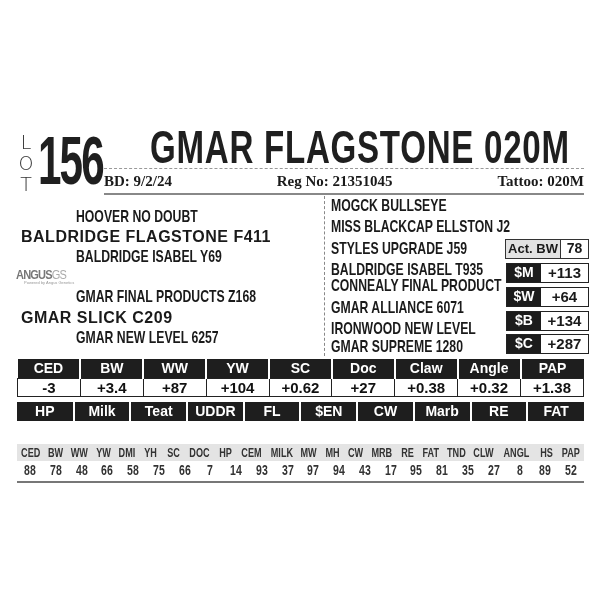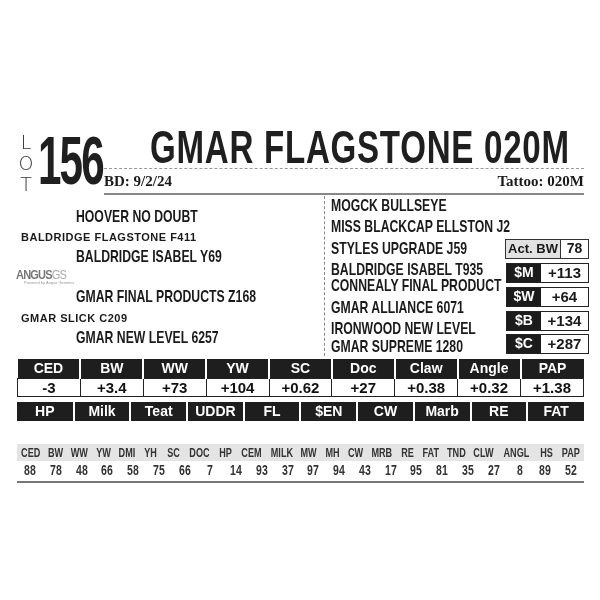--- a/index.html
+++ b/index.html
@@ -9,21 +9,21 @@
   .lot-word { position: absolute; left: 16px; top: 132px; width: 20px; display: flex; flex-direction: column; align-items: center; font-family: "DejaVu Sans", sans-serif; font-weight: 300; font-size: 19px; line-height: 21px; color: #333; }
   .lot-num { position: absolute; left: 38px; top: 122px; font-family: "Liberation Sans", sans-serif; font-weight: 700; font-size: 68px; line-height: 76px; letter-spacing: -3px; transform: scaleX(0.62); transform-origin: left top; color: #1f1f1f; }
   .title { position: absolute; left: 150px; top: 122px; font-family: "Liberation Sans", sans-serif; font-weight: 700; font-size: 46px; line-height: 50px; transform: scaleX(0.72); transform-origin: left top; white-space: nowrap; color: #1f1f1f; letter-spacing: 1px; }
   .dash-line { position: absolute; left: 104px; top: 168px; width: 480px; border-top: 1px dashed #999; }
   .info-row { position: absolute; left: 104px; top: 170px; width: 480px; height: 22px; display: flex; justify-content: space-between; font-weight: 700; font-size: 15px; line-height: 22px; }
   .info-row span { white-space: nowrap; font-family: Liberation Serif, serif; }
   .under-line { position: absolute; left: 104px; top: 193px; width: 480px; border-top: 2px solid #888; }
 
   .ped { font-family: "Liberation Sans", sans-serif; font-weight: 700; white-space: nowrap; position: absolute; }
   .ped.cond { font-size: 17px; transform: scaleX(0.72); transform-origin: left top; line-height: 20px; }
-  .ped.bold { font-size: 11px; line-height: 18px; letter-spacing: 0.5px; }
+  .ped.bold { font-size: 16px; line-height: 18px; letter-spacing: 0.5px; }
 
   .vdash { position: absolute; left: 324px; top: 196px; height: 160px; border-left: 1px dashed #888; }
 
   .angus-logo { position: absolute; left: 16px; top: 265px; width: 52px; height: 22px; }
   .angus-logo .t1 { font-family: "Liberation Sans", sans-serif; font-weight: 700; font-size: 13px; color: #777; letter-spacing: -1px; transform: scaleX(0.85); transform-origin: left top; display: inline-block; }
   .angus-logo .t2 { font-size: 4px; color: #999; position: absolute; left: 8px; top: 15px; white-space: nowrap; }
 
   .abw { position: absolute; left: 505px; top: 239px; width: 84px; height: 20px; border: 1.5px solid #333; display: flex; }
   .abw .lbl { background: #e2e2e2; width: 55px; font-size: 13px; line-height: 17px; text-align: center; border-right: 1.5px solid #333; font-weight: bold; }
   .abw .val { flex: 1; font-weight: 700; font-size: 14px; line-height: 17px; text-align: center; }
@@ -51,20 +51,21 @@
   <span>L</span>
   <span>O</span>
   <span>T</span>
 </div>
 <div class="lot-num">156</div>
 
 <div class="title">GMAR FLAGSTONE 020M</div>
 <div class="dash-line"></div>
 <div class="info-row">
   <span>BD: 9/2/24</span>
+  <span>Reg No: 21351045</span>
   <span>Tattoo: 020M</span>
 </div>
 <div class="under-line"></div>
 
 <div class="ped cond" style="left:76px; top:207px;">HOOVER NO DOUBT</div>
 <div class="ped bold" style="left:21px; top:228px;">BALDRIDGE FLAGSTONE F411</div>
 <div class="ped cond" style="left:76px; top:247px;">BALDRIDGE ISABEL Y69</div>
 
 <div class="angus-logo">
   <span class="t1"><span>ANGUS</span><span style="color:#aaa;font-weight:400;">GS</span></span>
@@ -117,21 +118,21 @@
     <th>YW</th>
     <th>SC</th>
     <th>Doc</th>
     <th>Claw</th>
     <th>Angle</th>
     <th>PAP</th>
   </tr>
   <tr>
     <td>-3</td>
     <td>+3.4</td>
-    <td>+73</td>
+    <td>+87</td>
     <td>+104</td>
     <td>+0.62</td>
     <td>+27</td>
     <td>+0.38</td>
     <td>+0.32</td>
     <td>+1.38</td>
   </tr>
 </tbody>
   </table>
 

